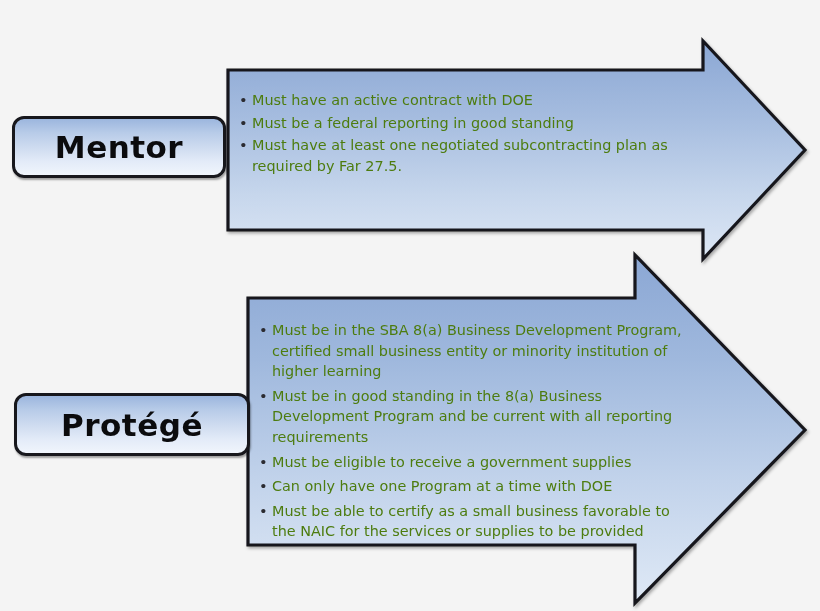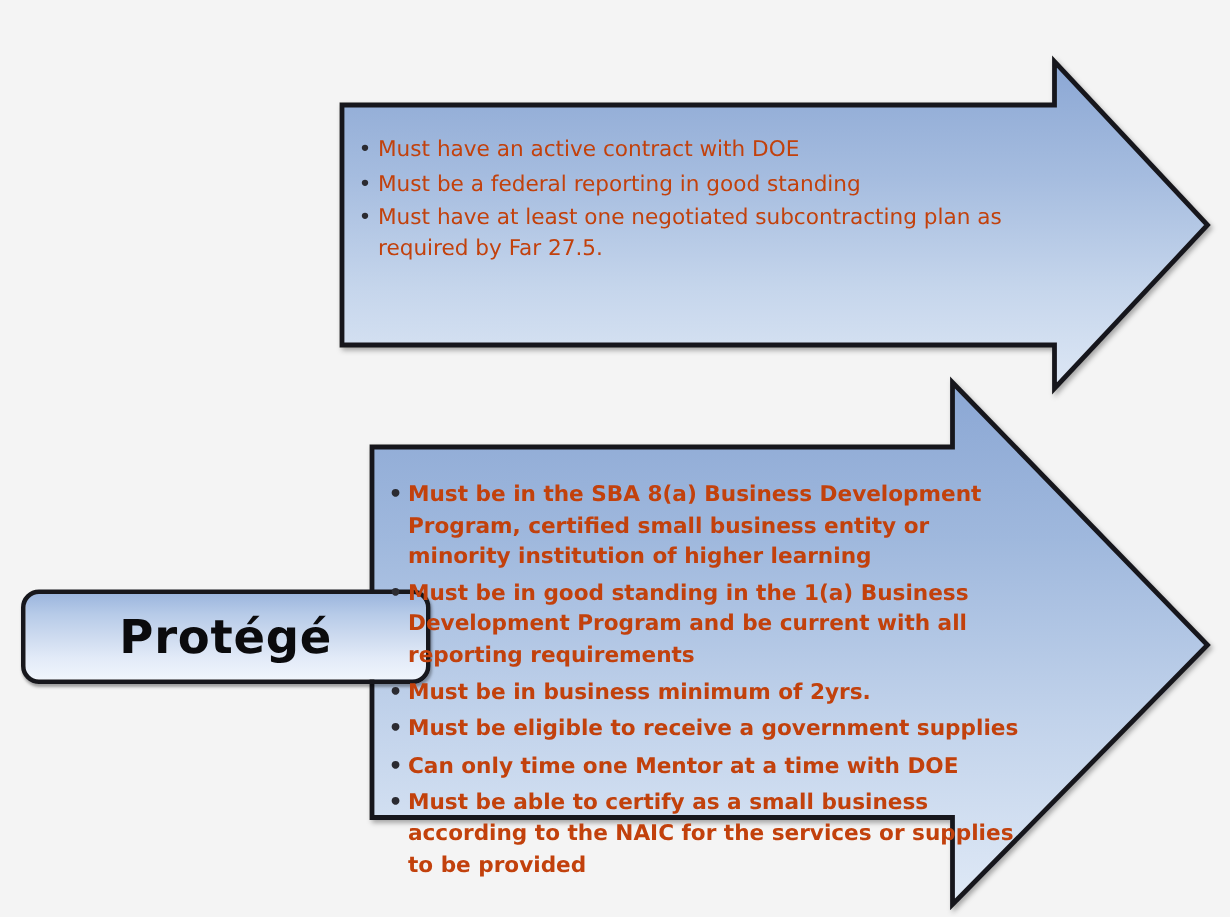--- a/index.html
+++ b/index.html
@@ -51,32 +51,32 @@
     left: 12px;
     top: 116px;
     width: 214px;
     height: 62px;
   }
   #mentor-box span { font-size: 31px; }
 
   #protege-box {
     left: 14px;
     top: 393px;
-    width: 273px;
+    width: 236px;
     height: 63px;
   }
   #protege-box span { font-size: 31px; }
 
   
   .bullets {
     position: absolute;
     margin: 0;
     padding: 0;
     list-style: none;
-    color: #c2410c;
+    color: #4d7c0f;
   }
   .bullets li {
     position: relative;
     padding-left: 13px;
     margin: 0 0 1px 0;
   }
   .bullets li::before {
     content: "\2022";
     position: absolute;
     left: 0;
@@ -94,21 +94,21 @@
   }
   #mentor-bullets li { margin-bottom: 2px; }
 
   #protege-bullets {
     left: 259px;
     top: 320px;
     width: 425px;
     font-size: 14.4px;
     line-height: 20.6px;
   }
-  #protege-bullets li { margin-bottom: 4px; font-weight: bold; }
+  #protege-bullets li { margin-bottom: 4px; }
 </style>
 </head>
 <body>
 
 <div id="stage">
 
   <svg class="arrow-svg" viewBox="0 0 820 611">
     <defs>
       <linearGradient id="arrowGrad" x1="0" y1="0" x2="0" y2="1">
         <stop offset="0%" stop-color="#8ba7d4"></stop>
@@ -125,33 +125,35 @@
       <filter id="softShadow" x="-20%" y="-20%" width="150%" height="150%">
         <feDropShadow dx="1.5" dy="2" stdDeviation="1.6" flood-color="#000000" flood-opacity="0.32"></feDropShadow>
       </filter>
     </defs>
 
     <polygon points="228,70 703,70 703,41 805,150 703,259 703,230 228,230" fill="url(#arrowGrad)" stroke="#17171c" stroke-width="3.2" stroke-linejoin="miter" filter="url(#softShadow)"></polygon>
 
     <polygon points="248,298 635,298 635,255 805,430 635,603 635,545 248,545" fill="url(#arrowGrad2)" stroke="#17171c" stroke-width="3.2" stroke-linejoin="miter" filter="url(#softShadow)"></polygon>
   </svg>
 
+  <div class="label-box" id="mentor-box">
+    <span>Mentor</span>
+  </div>
 
   <ul class="bullets" id="mentor-bullets">
     <li>Must have an active contract with DOE</li>
     <li>Must be a federal reporting in good standing</li>
     <li>Must have at least one negotiated subcontracting plan as required by Far 27.5.</li>
   </ul>
 
   <div class="label-box" id="protege-box">
     <span>Protégé</span>
   </div>
 
   <ul class="bullets" id="protege-bullets">
     <li>Must be in the SBA 8(a) Business Development Program, certified small business entity or minority institution of higher learning</li>
-    <li>Must be in good standing in the 1(a) Business Development Program and be current with all reporting requirements</li>
-    <li>Must be in business  minimum of 2yrs.</li>
+    <li>Must be in good standing in the 8(a) Business Development Program and be current with all reporting requirements</li>
     <li>Must be eligible to receive a government  supplies</li>
-    <li>Can only time one Mentor at a time with DOE</li>
-    <li>Must be able to certify as a small business according to the NAIC for the services or supplies to be provided</li>
+    <li>Can only have one Program at a time with DOE</li>
+    <li>Must be able to certify as a small business favorable to the NAIC for the services or supplies to be provided</li>
   </ul>
 
 </div>
 
 </body></html>

